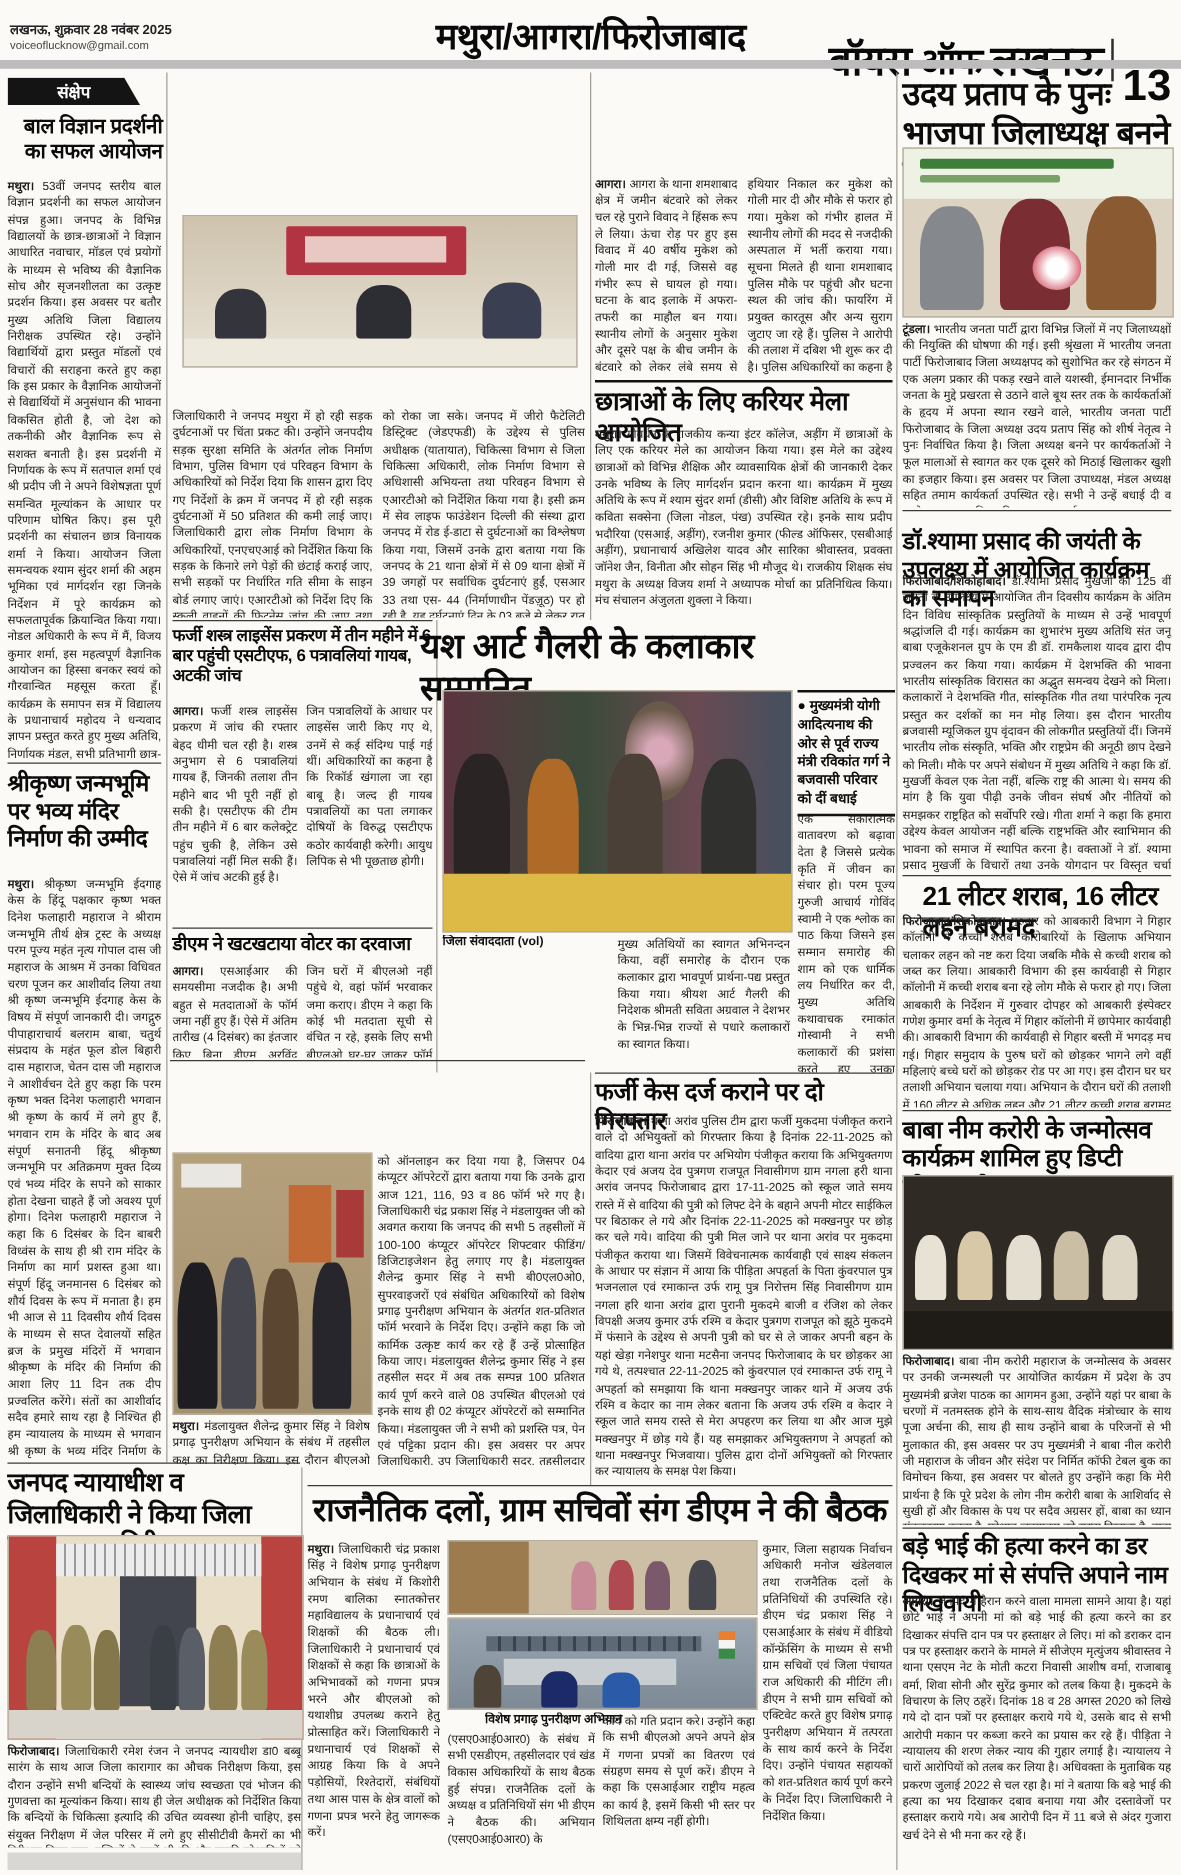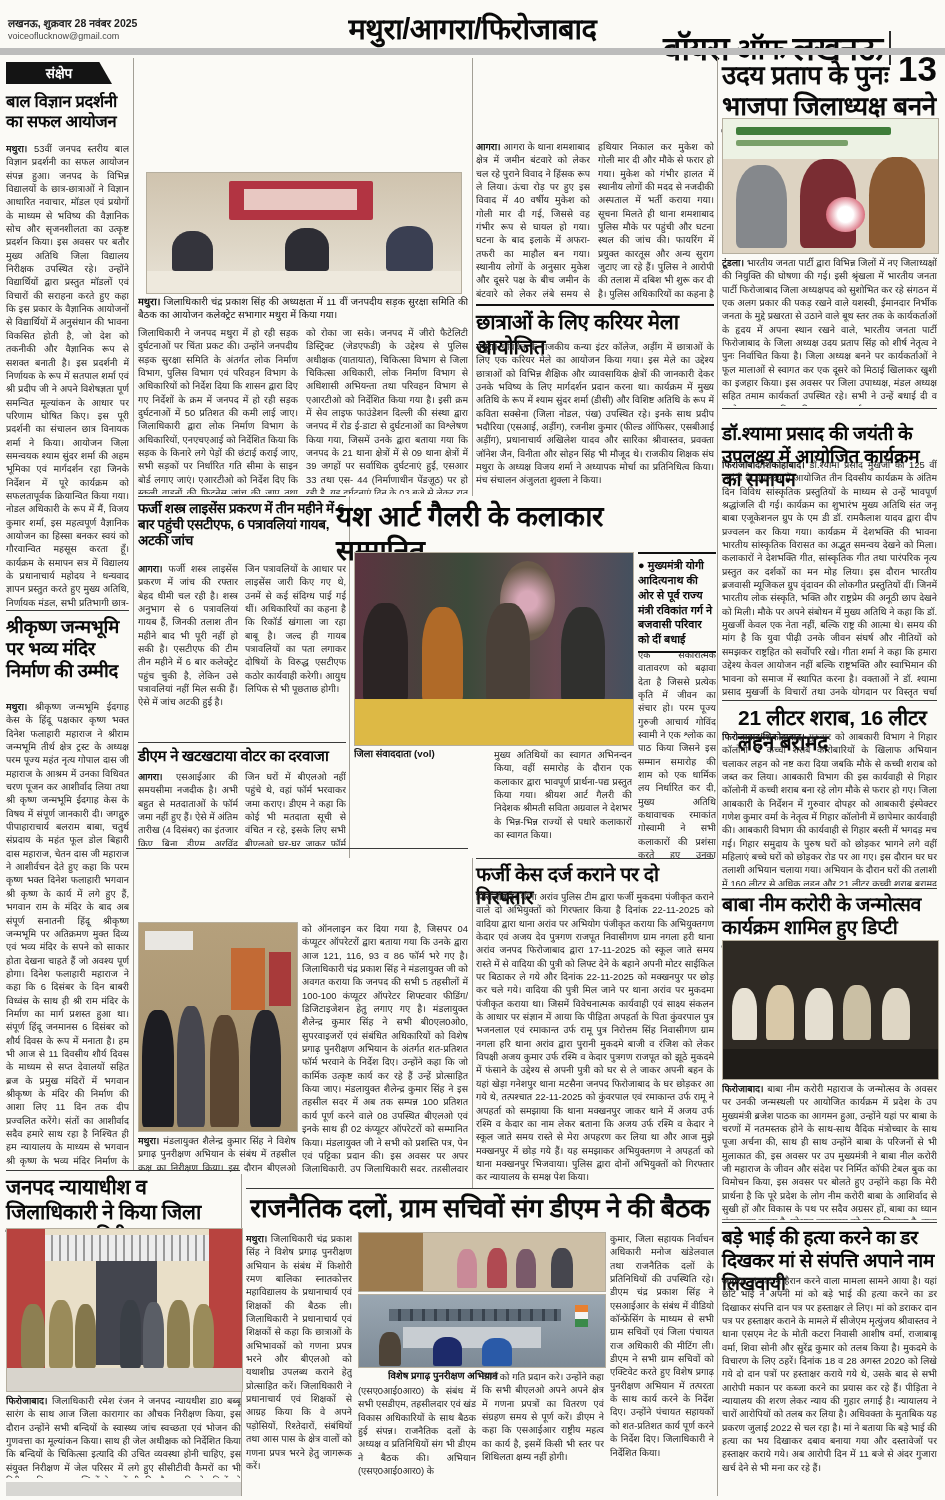--- a/index.html
+++ b/index.html
@@ -49,21 +49,21 @@
 
   <div class="vr" style="left:133px;top:58px;height:1112px;"></div>
   <div class="vr" style="left:472px;top:58px;height:438px;"></div>
   <div class="vr" style="left:472px;top:858px;height:330px;"></div>
   <div class="vr" style="left:349px;top:496px;height:362px;"></div>
   <div class="vr" style="left:717px;top:58px;height:1438px;"></div>
   <div class="vr" style="left:241px;top:1174px;height:322px;"></div>
 
   <div class="brief">संक्षेप</div>
 
-  <div class="hl" style="left:6px;top:92px;width:124px;font-size:16.5px;">बाल विज्ञान प्रदर्शनी का सफल आयोजन</div>
+  <div class="hl" style="left:6px;top:92px;width:124px;font-size:16.5px;text-align:right;">बाल विज्ञान प्रदर्शनी का सफल आयोजन</div>
   <div class="body" style="left:6px;top:142px;width:123px;height:466px;">
     <span class="dl">मथुरा।</span>
     <span>53वीं जनपद स्तरीय बाल विज्ञान प्रदर्शनी का सफल आयोजन संपन्न हुआ। जनपद के विभिन्न विद्यालयों के छात्र-छात्राओं ने विज्ञान आधारित नवाचार, मॉडल एवं प्रयोगों के माध्यम से भविष्य की वैज्ञानिक सोच और सृजनशीलता का उत्कृष्ट प्रदर्शन किया। इस अवसर पर बतौर मुख्य अतिथि जिला विद्यालय निरीक्षक उपस्थित रहे। उन्होंने विद्यार्थियों द्वारा प्रस्तुत मॉडलों एवं विचारों की सराहना करते हुए कहा कि इस प्रकार के वैज्ञानिक आयोजनों से विद्यार्थियों में अनुसंधान की भावना विकसित होती है, जो देश को तकनीकी और वैज्ञानिक रूप से सशक्त बनाती है। इस प्रदर्शनी में निर्णायक के रूप में सतपाल शर्मा एवं श्री प्रदीप जी ने अपने विशेषज्ञता पूर्ण समन्वित मूल्यांकन के आधार पर परिणाम घोषित किए। इस पूरी प्रदर्शनी का संचालन छात्र विनायक शर्मा ने किया। आयोजन जिला समन्वयक श्याम सुंदर शर्मा की अहम भूमिका एवं मार्गदर्शन रहा जिनके निर्देशन में पूरे कार्यक्रम को सफलतापूर्वक क्रियान्वित किया गया। नोडल अधिकारी के रूप में मैं, विजय कुमार शर्मा, इस महत्वपूर्ण वैज्ञानिक आयोजन का हिस्सा बनकर स्वयं को गौरवान्वित महसूस करता हूँ। कार्यक्रम के समापन सत्र में विद्यालय के प्रधानाचार्य महोदय ने धन्यवाद ज्ञापन प्रस्तुत करते हुए मुख्य अतिथि, निर्णायक मंडल, सभी प्रतिभागी छात्र-छात्राओं एवं आयोजन समिति के प्रति आभार व्यक्त किया। उन्होंने कहा हमारा उद्देश्य विद्यार्थियों में वैज्ञानिक दृष्टिकोण और नवाचार की भावना को प्रोत्साहित करना है, और यह प्रदर्शनी उसी दिशा में एक सार्थक कदम है। यह आयोजन निस्संदेह विद्यार्थियों को नई दिशा देगा और आने वाले समय में वैज्ञानिक भारत के निर्माण में उनकी महत्वपूर्ण भागीदारी सुनिश्चित करेगा।</span>
   </div>
 
   <div class="hr" style="left:6px;top:610px;width:123px;"></div>
   <div class="hl" style="left:6px;top:616px;width:124px;font-size:18.5px;">श्रीकृष्ण जन्मभूमि पर भव्य मंदिर निर्माण की उम्मीद</div>
   <div class="body" style="left:6px;top:700px;width:123px;height:468px;">
     <span class="dl">मथुरा।</span>
     <span>श्रीकृष्ण जन्मभूमि ईदगाह केस के हिंदू पक्षकार कृष्ण भक्त दिनेश फलाहारी महाराज ने श्रीराम जन्मभूमि तीर्थ क्षेत्र ट्रस्ट के अध्यक्ष परम पूज्य महंत नृत्य गोपाल दास जी महाराज के आश्रम में उनका विधिवत चरण पूजन कर आशीर्वाद लिया तथा श्री कृष्ण जन्मभूमि ईदगाह केस के विषय में संपूर्ण जानकारी दी। जगद्गुरु पीपाहाराचार्य बलराम बाबा, चतुर्थ संप्रदाय के महंत फूल डोल बिहारी दास महाराज, चेतन दास जी महाराज ने आशीर्वचन देते हुए कहा कि परम कृष्ण भक्त दिनेश फलाहारी भगवान श्री कृष्ण के कार्य में लगे हुए हैं, भगवान राम के मंदिर के बाद अब संपूर्ण सनातनी हिंदू श्रीकृष्ण जन्मभूमि पर अतिक्रमण मुक्त दिव्य एवं भव्य मंदिर के सपने को साकार होता देखना चाहते हैं जो अवश्य पूर्ण होगा। दिनेश फलाहारी महाराज ने कहा कि 6 दिसंबर के दिन बाबरी विध्वंस के साथ ही श्री राम मंदिर के निर्माण का मार्ग प्रशस्त हुआ था। संपूर्ण हिंदू जनमानस 6 दिसंबर को शौर्य दिवस के रूप में मनाता है। हम भी आज से 11 दिवसीय शौर्य दिवस के माध्यम से सप्त देवालयों सहित ब्रज के प्रमुख मंदिरों में भगवान श्रीकृष्ण के मंदिर की निर्माण की आशा लिए 11 दिन तक दीप प्रज्वलित करेंगे। संतों का आशीर्वाद सदैव हमारे साथ रहा है निश्चित ही हम न्यायालय के माध्यम से भगवान श्री कृष्ण के भव्य मंदिर निर्माण के संकल्प को निमित्त मात्र बनकर साकार करेंगे। इस अवसर पर मुख्य रूप से श्री गिर्राज चतुर्वेदि, ब्रज शर्मा, हरिदास बाबा, सुखराम सिंह, आदि प्रमुख मौजूद रहे।</span>
@@ -73,24 +73,20 @@
   <div class="photo" style="left:146px;top:172px;width:314px;height:120px;">
     <div style="left:0;top:0;width:100%;height:100%;background:linear-gradient(#cfc3ae,#ded6c6 60%,#e9e4d8);"></div>
     <div style="left:26%;top:7%;width:46%;height:32%;background:#b23442;border-radius:2px;"></div>
     <div style="left:31%;top:13%;width:36%;height:18%;background:#f1e3d8;opacity:.85;"></div>
     <div style="left:8%;top:48%;width:13%;height:34%;background:#34343c;border-radius:45% 45% 8% 8%;"></div>
     <div style="left:44%;top:46%;width:14%;height:36%;background:#2d2d34;border-radius:45% 45% 8% 8%;"></div>
     <div style="left:76%;top:44%;width:15%;height:38%;background:#3a3f52;border-radius:45% 45% 8% 8%;"></div>
     <div style="left:0;top:82%;width:100%;height:18%;background:#eee9dd;"></div>
   </div>
 
-  <div class="cap" style="left:138px;top:296px;width:330px;height:26px;text-align:justify;">
-    <span class="dl">मथुरा।</span>
-    <span>जिलाधिकारी चंद्र प्रकाश सिंह की अध्यक्षता में 11 वीं जनपदीय सड़क सुरक्षा समिति की बैठक का आयोजन कलेक्ट्रेट सभागार मथुरा में किया गया।</span>
-  </div>
 
   <div class="body" style="left:138px;top:326px;width:160px;height:168px;">जिलाधिकारी ने जनपद मथुरा में हो रही सड़क दुर्घटनाओं पर चिंता प्रकट की। उन्होंने जनपदीय सड़क सुरक्षा समिति के अंतर्गत लोक निर्माण विभाग, पुलिस विभाग एवं परिवहन विभाग के अधिकारियों को निर्देश दिया कि शासन द्वारा दिए गए निर्देशों के क्रम में जनपद में हो रही सड़क दुर्घटनाओं में 50 प्रतिशत की कमी लाई जाए। जिलाधिकारी द्वारा लोक निर्माण विभाग के अधिकारियों, एनएचएआई को निर्देशित किया कि सड़क के किनारे लगे पेड़ों की छंटाई कराई जाए, सभी सड़कों पर निर्धारित गति सीमा के साइन बोर्ड लगाए जाएं। एआरटीओ को निर्देश दिए कि स्कूली वाहनों की फिटनेस जांच की जाए तथा ओवरलोड वाहनों पर कार्यवाही की जाए। ट्रैक्टर-ट्रॉली पर रिफ्लेक्टर लगवाए जाएं, जिससे सड़क दुर्घटनाओं को</div>
   <div class="body" style="left:306px;top:326px;width:162px;height:168px;">को रोका जा सके। जनपद में जीरो फैटेलिटी डिस्ट्रिक्ट (जेडएफडी) के उद्देश्य से पुलिस अधीक्षक (यातायात), चिकित्सा विभाग से जिला चिकित्सा अधिकारी, लोक निर्माण विभाग से अधिशासी अभियन्ता तथा परिवहन विभाग से एआरटीओ को निर्देशित किया गया है। इसी क्रम में सेव लाइफ फाउंडेशन दिल्ली की संस्था द्वारा जनपद में रोड ई-डाटा से दुर्घटनाओं का विश्लेषण किया गया, जिसमें उनके द्वारा बताया गया कि जनपद के 21 थाना क्षेत्रों में से 09 थाना क्षेत्रों में 39 जगहों पर सर्वाधिक दुर्घटनाएं हुईं, एसआर 33 तथा एस- 44 (निर्माणाधीन पेंडज़ूठ) पर हो रही है, यह दुर्घटनाएं दिन के 03 बजे से लेकर रात 12 बजे तक हो रही है। जिलाधिकारी द्वारा परिवहन निगम, पुलिस विभाग को निर्देश दिए कि इन समस्त स्थानों पर संयुक्त अभियान चलाकर दुर्घटनाओं को कम किया जाए। 24 घंटे उपचार हेतु तत्काल संबंधित व्यक्ति को तुरंत उपचार हेतु नजदीकी अस्पताल (सरकारी/प्राइवेट) में पहुंचाया जाए। बैठक में मनीष मीना, मुख्य विकास अधिकारी, एसपी देहात मथुरा, अपर जिलाधिकारी प्रशासन एवं निर्माण विभाग के अधिकारियों सहित अन्य स्टेकहोल्डर्स के अधिकारीगण उपस्थित रहे।</div>
 
   <div class="hr" style="left:138px;top:496px;width:208px;"></div>
   <div class="hl" style="left:138px;top:501px;width:208px;font-size:13.5px;">फर्जी शस्त्र लाइसेंस प्रकरण में तीन महीने में 6 बार पहुंची एसटीएफ, 6 पत्रावलियां गायब, अटकी जांच</div>
   <div class="body" style="left:138px;top:562px;width:100px;height:176px;">
     <span class="dl">आगरा।</span>
     <span>फर्जी शस्त्र लाइसेंस प्रकरण में जांच की रफ्तार बेहद धीमी चल रही है। शस्त्र अनुभाग से 6 पत्रावलियां गायब हैं, जिनकी तलाश तीन महीने बाद भी पूरी नहीं हो सकी है। एसटीएफ की टीम तीन महीने में 6 बार कलेक्ट्रेट पहुंच चुकी है, लेकिन उसे पत्रावलियां नहीं मिल सकी हैं। ऐसे में जांच अटकी हुई है।</span>
   </div>

